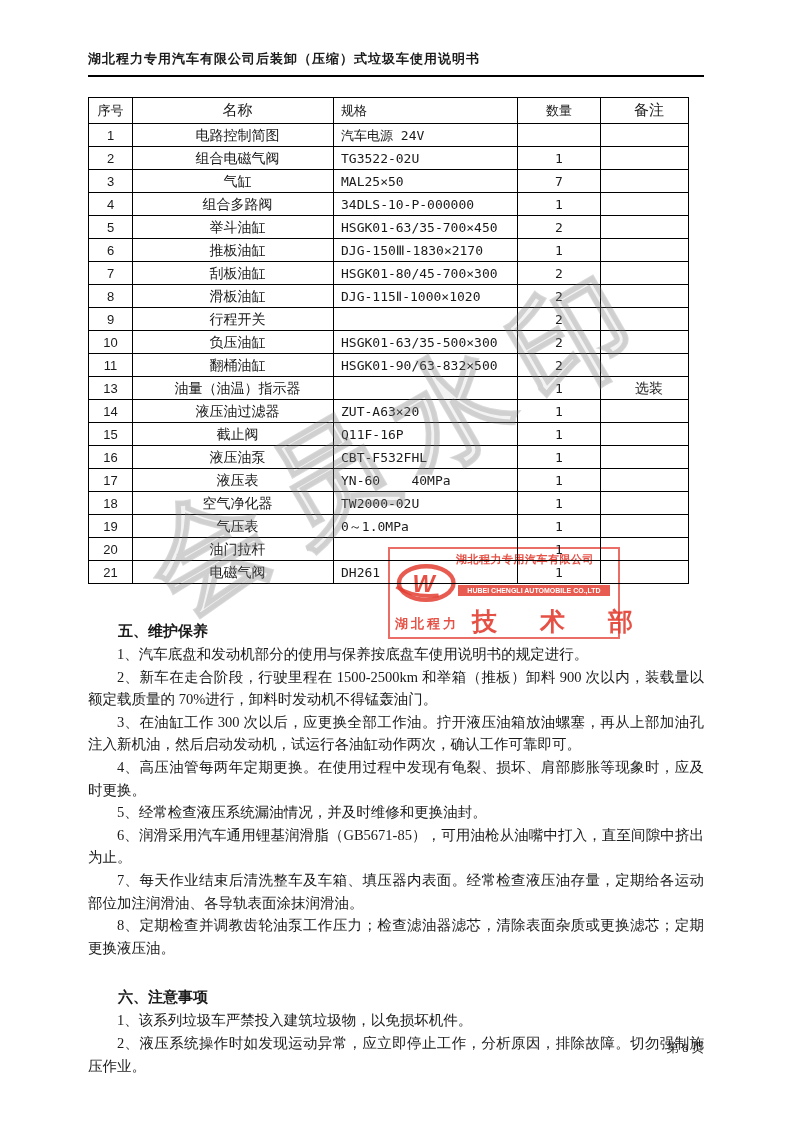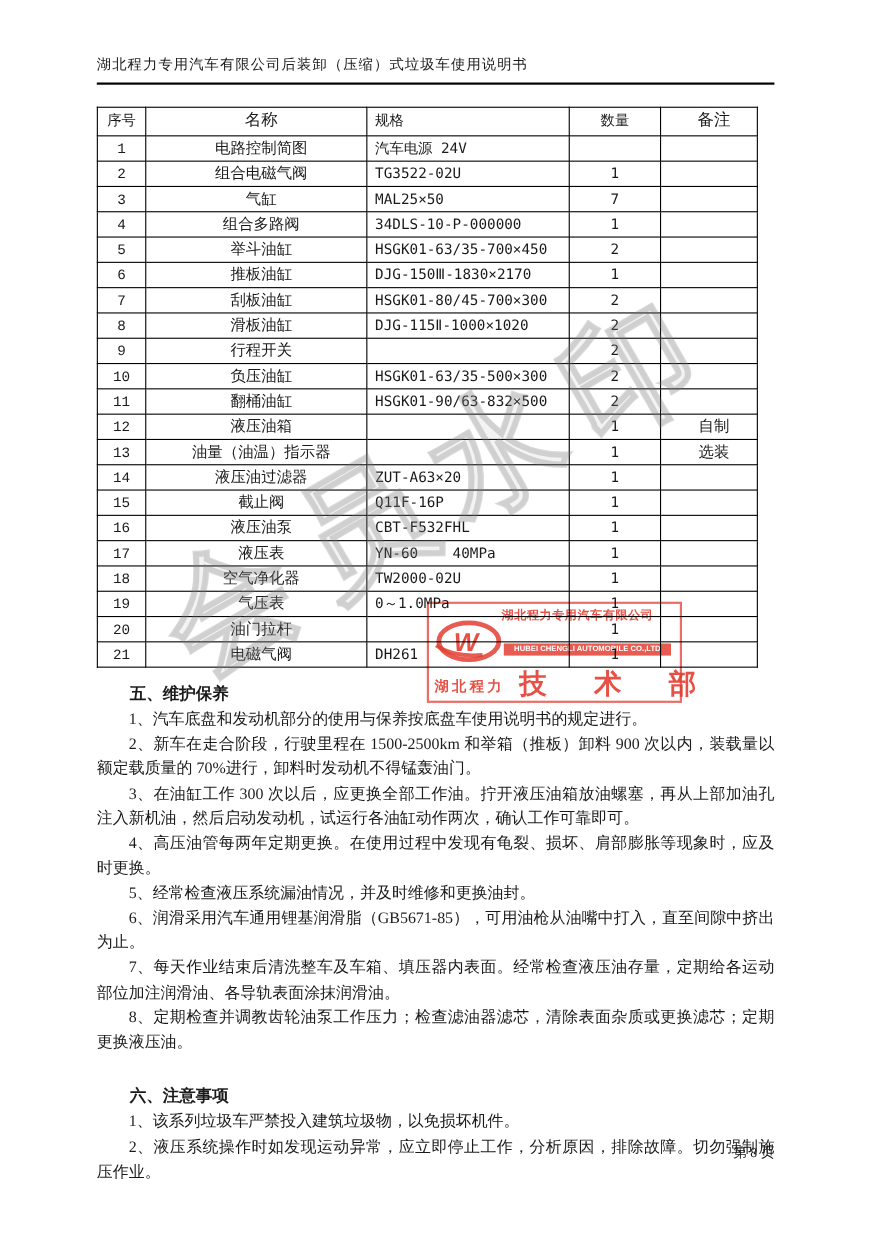--- a/index.html
+++ b/index.html
@@ -15,21 +15,21 @@
   
   .doc-header {
     position: absolute;
     left: 88px; top: 50px;
     width: 616px;
     border-bottom: 2px solid #000;
     padding-bottom: 7px;
   }
   .doc-header .title {
     font-size: 13px;
-    font-weight: normal;
+    font-weight: bold;
     letter-spacing: 1px;
   }
 
   
   .watermark {
     position: absolute;
     left: 60px; top: 360px;
     width: 680px;
     text-align: center;
     transform: rotate(-30deg);
@@ -60,21 +60,21 @@
     line-height: 15px;
     overflow: hidden;
     white-space: pre-wrap;
   }
   table.parts thead th {
     height: 26px;
     font-weight: normal;
     text-align: center;
     font-size: 15px;
   }
-  table.parts .c0 { width: 44px;  text-align: center; font-family: Liberation Mono, monospace; font-size: 13px; }
+  table.parts .c0 { width: 44px;  text-align: center; font-family: Liberation Sans, sans-serif; font-size: 13px; }
   table.parts .c1 { width: 201px; text-align: center; padding-left: 9px; }
   table.parts .c2 { width: 184px; text-align: left; padding-left: 7px; font-family: "DejaVu Sans Mono", "Liberation Serif", monospace; font-size: 13px; }
   table.parts .c3 { width: 83px;  text-align: center; font-family: "DejaVu Sans Mono", monospace; font-size: 13px; }
   table.parts .c4 { width: 88px;  text-align: center; padding-left: 9px; }
 
   
   .sections {
     position: absolute;
     left: 88px; top: 617px;
     width: 616px;
@@ -237,27 +237,20 @@
         <td class="c2">HSGK01-63/35-500×300</td>
         <td class="c3">2</td>
         <td class="c4"></td>
       </tr>
       <tr>
         <td class="c0">11</td>
         <td class="c1">翻桶油缸</td>
         <td class="c2">HSGK01-90/63-832×500</td>
         <td class="c3">2</td>
         <td class="c4"></td>
-      </tr>
-      <tr>
-        <td class="c0">12</td>
-        <td class="c1">液压油箱</td>
-        <td class="c2"></td>
-        <td class="c3">1</td>
-        <td class="c4">自制</td>
       </tr>
       <tr>
         <td class="c0">13</td>
         <td class="c1">油量（油温）指示器</td>
         <td class="c2"></td>
         <td class="c3">1</td>
         <td class="c4">选装</td>
       </tr>
       <tr>
         <td class="c0">14</td>

